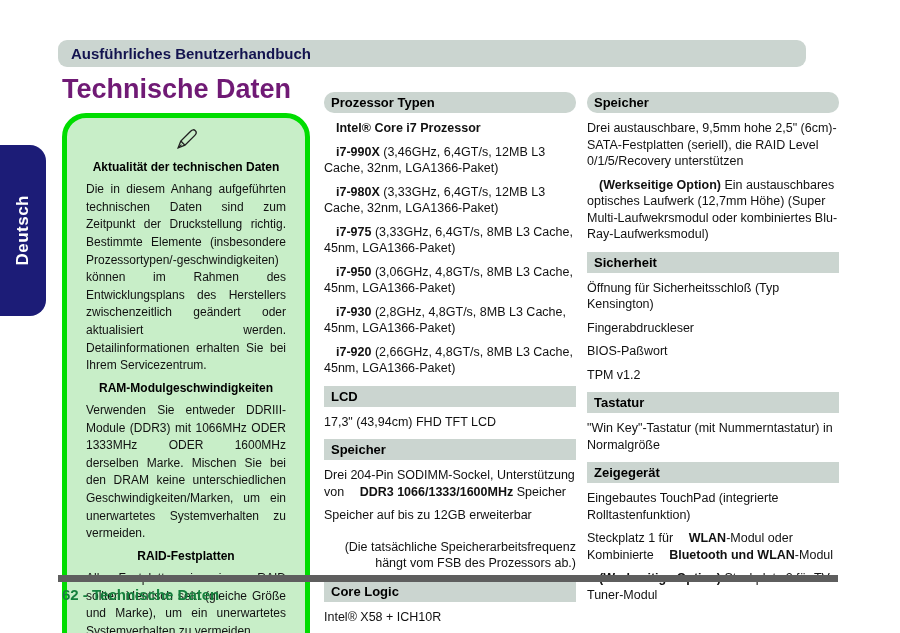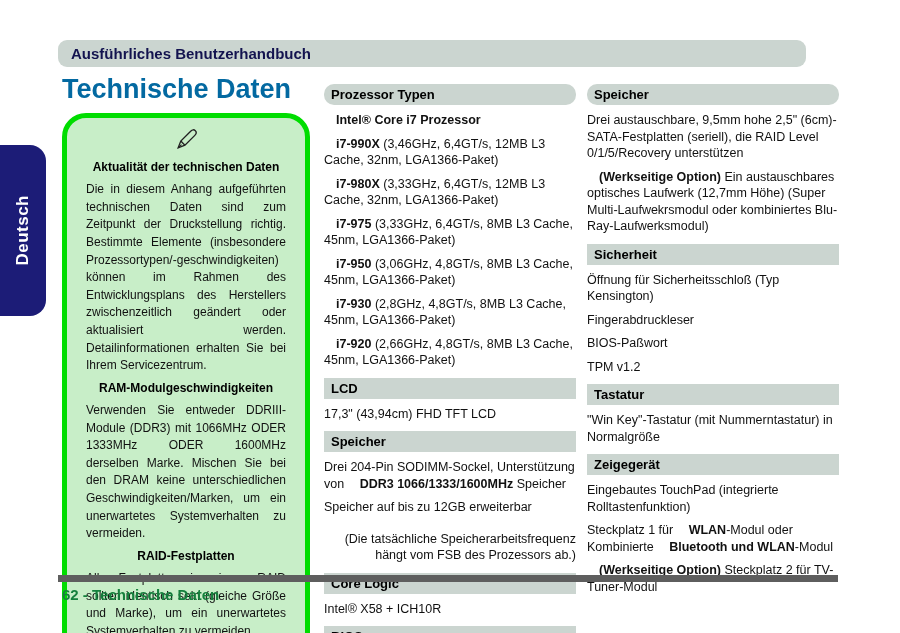--- a/index.html
+++ b/index.html
@@ -17,21 +17,21 @@
     position:absolute; left:0; top:145px; width:46px; height:171px;
     background:#1c1c77; border-radius:0 16px 16px 0;
     display:flex; align-items:center; justify-content:center;
   }
   .side-tab span {
     writing-mode:vertical-rl; transform:rotate(180deg);
     color:#ffffff; font-weight:bold; font-size:17px; letter-spacing:0.5px;
   }
   .page-title {
     position:absolute; left:62px; top:74px;
-    font-size:27px; font-weight:bold; color:#0369a1;
+    font-size:27px; font-weight:bold; color:#701a75;
   }
   .note-box {
     position:absolute; left:62px; top:113px; width:248px; height:564px;
     box-sizing:border-box; background:#c8eec8;
     border:5px solid #00dd00; border-radius:24px;
     padding:5px 19px; overflow:hidden;
   }
   .note-icon { text-align:center; margin:2px 0 1px; }
   .note-heading {
     font-weight:bold; font-size:12px; text-align:center;
@@ -41,21 +41,21 @@
     font-size:12px; line-height:1.47; text-align:justify;
     margin:4px 0 6px; color:#111;
   }
   .spec-col { position:absolute; top:84px; width:252px; }
   #col-mid { left:324px; }
   #col-right { left:587px; }
   .sec-header {
     background:#cbd5d0; font-weight:bold; font-size:13px; color:#000;
     padding:3px 7px; margin:9px 0 7px;
   }
-  .spec-col .sec-header:first-child { margin-top:0;border-radius:10px; }
+  .spec-col .sec-header:first-child { margin-top:8px;border-radius:10px; }
   .sec-item { font-size:12.5px; line-height:1.32; margin:0 0 7px; }
   .sec-item.gap { margin-top:15px;text-align:right; }
   .b { font-weight:bold;padding-left:12px; }
   .footer-divider {
     position:absolute; left:58px; top:575px; width:780px; height:7px;
     background:#5e5e5e;
   }
   .footer-text {
     position:absolute; left:62px; top:586px;
     font-size:15px; font-weight:bold; color:#15803d;

